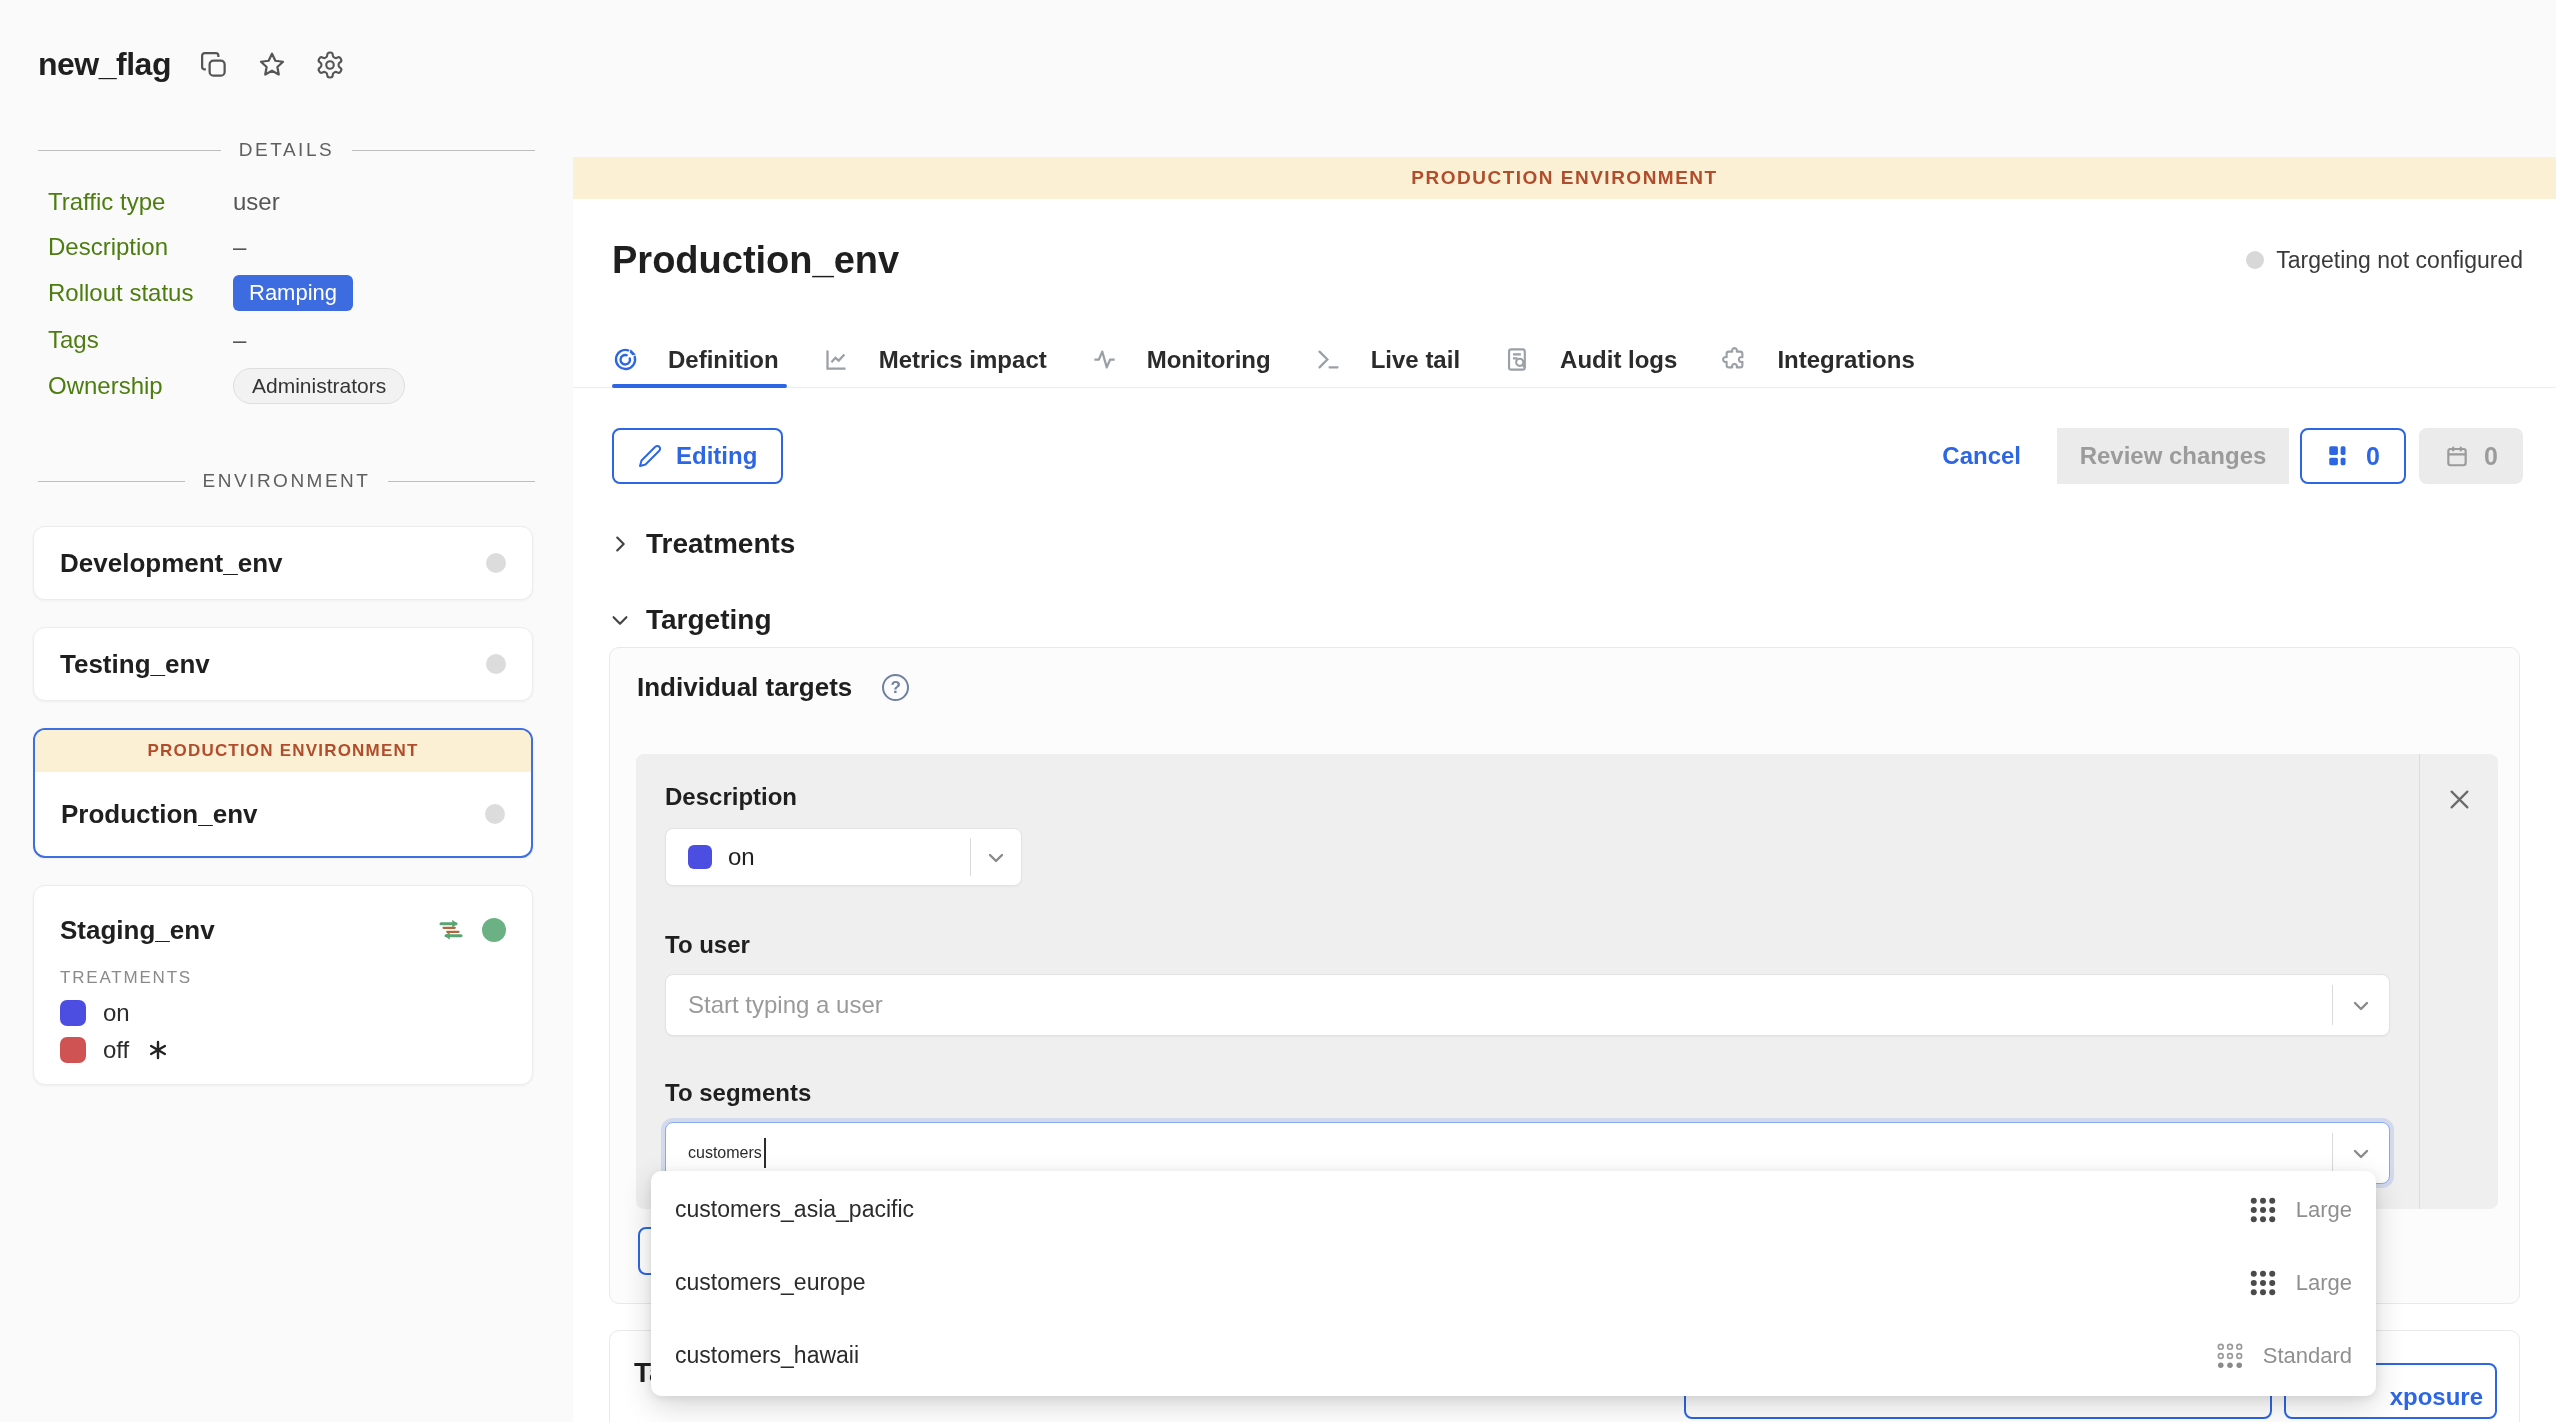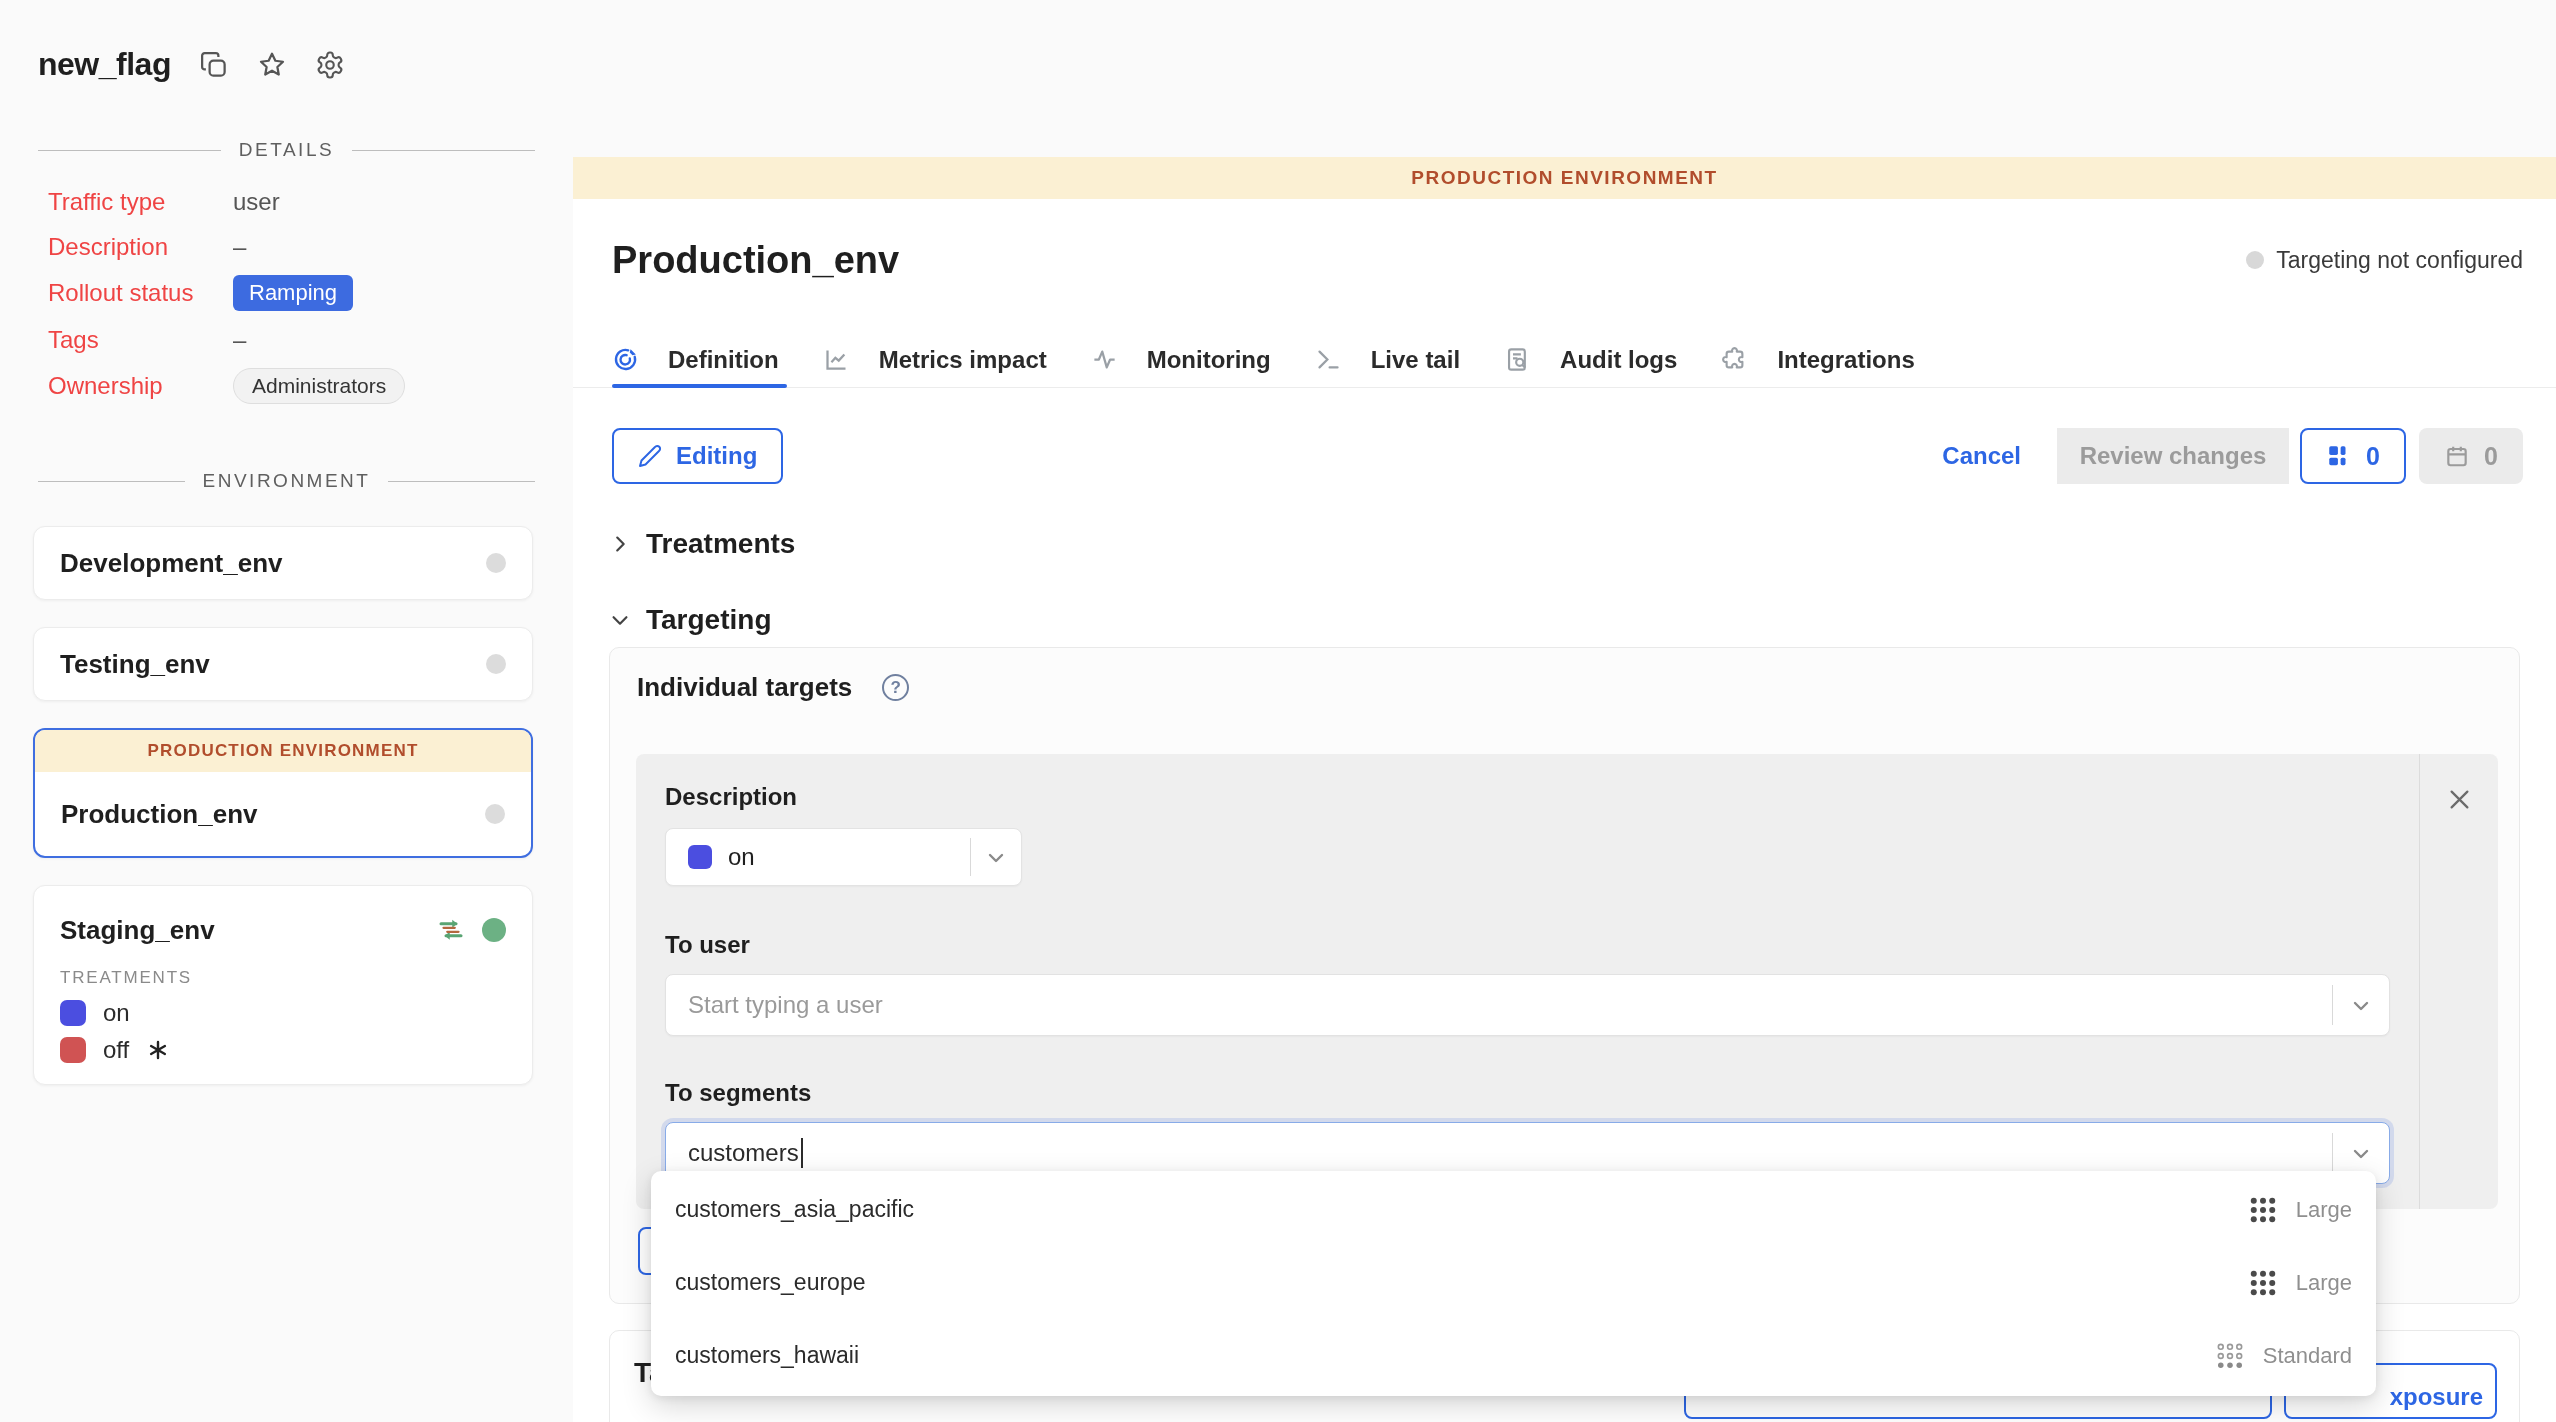--- a/index.html
+++ b/index.html
@@ -11,21 +11,21 @@
   .sidebar { position:absolute; left:0; top:0; width:573px; height:1422px; background:#fafafa; }
   .flag-head { display:flex; align-items:center; gap:28px; padding:46px 0 0 38px; }
   .flag-title { font-size:32px; font-weight:700; letter-spacing:-0.5px; }
   .hicon { color:#555; cursor:pointer; }
   .divider-row { display:flex; align-items:center; gap:18px; margin:0 38px; color:#5f5f5f; font-size:19px; letter-spacing:2.5px; font-weight:500; }
   .divider-row .line { flex:1; height:1px; background:#bdbdbd; }
   .div-details { margin-top:56px; }
   .div-env { margin-top:60px; }
   .details { padding:18px 0 0 48px; }
   .drow { display:flex; align-items:center; height:45px; font-size:24px; }
-  .drow .dl { width:185px; color:#ef4444; }
+  .drow .dl { width:185px; color:#4d7c0f; }
   .drow .dv { color:#555; }
   .badge-ramping { background:#3d6be0; color:#fff; font-size:22px; padding:5px 16px; border-radius:6px; }
   .pill { background:#f2f2f2; border:1px solid #dedede; color:#333; font-size:21px; padding:5px 18px; border-radius:999px; }
   .envlist { padding:34px 0 0 33px; width:533px; }
   .envcard { background:#fff; border:1px solid #ececec; border-radius:12px; box-shadow:0 1px 3px rgba(0,0,0,.05); margin-bottom:27px; overflow:hidden; cursor:pointer; }
   .envrow { display:flex; align-items:center; padding:0 26px; height:72px; }
   .envname { font-size:26px; font-weight:700; flex:1; }
   .dot { width:20px; height:20px; border-radius:50%; background:#dcdcdc; }
   .dot.green { background:#6cb184; width:24px; height:24px; }
   .card-prod { border:2px solid #3f6ee0; }
@@ -87,21 +87,21 @@
   .sel-chev { position:absolute; right:13px; top:17px; color:#8a8a8a; }
   .lbl-user { margin-top:44px; }
   .inputbox { position:relative; margin-top:14px; width:1725px; height:62px; background:#fff; border:1px solid #e2e2e2; border-radius:8px;
               box-shadow:0 1px 2px rgba(0,0,0,.04); display:flex; align-items:center; padding:0 22px; }
   .inputbox input { border:none; outline:none; background:transparent; font-family:"Liberation Sans",sans-serif; font-size:24px; color:#2b2b2b; width:1580px; }
   .inputbox input::placeholder { color:#9a9a9a; }
   .inputbox .vdiv { right:56px; top:10px; bottom:10px; }
   .inputbox .sel-chev { right:16px; top:19px; }
   .lbl-seg { margin-top:42px;text-align:center; }
   .focused { border:1px solid #88abe8; box-shadow:0 0 0 4px rgba(61,107,224,.16); }
-  .segtext { font-size:24px; color:#2b2b2b; }
+  .segtext { font-size:16px; color:#2b2b2b; }
   .caret { display:inline-block; width:2px; height:30px; background:#2b2b2b; margin-left:2px; vertical-align:middle; }
   .btn-add { position:absolute; left:28px; top:579px; width:330px; height:48px; background:#fff; border:2px solid #2d66e4; border-radius:8px; cursor:pointer; }
 
   .bpanel { position:absolute; left:36px; top:1330px; width:1911px; height:140px; background:#fff; border:1px solid #e9e9e9; border-radius:10px; }
   .bp-title { position:absolute; left:24px; top:26px; font-size:28px; font-weight:700; }
   .bp-btns { position:absolute; right:22px; top:32px; display:flex; gap:12px; }
   .bbtn { height:56px; background:#fff; border:2px solid #2d66e4; border-radius:8px; cursor:pointer; }
   .bbtn-a { width:588px; }
   .bbtn-b { width:213px; position:relative; }
   .bbtn-b span { position:absolute; right:12px; top:0; height:64px; display:flex; align-items:center; color:#2d66e4; font-size:24px; font-weight:600; }

